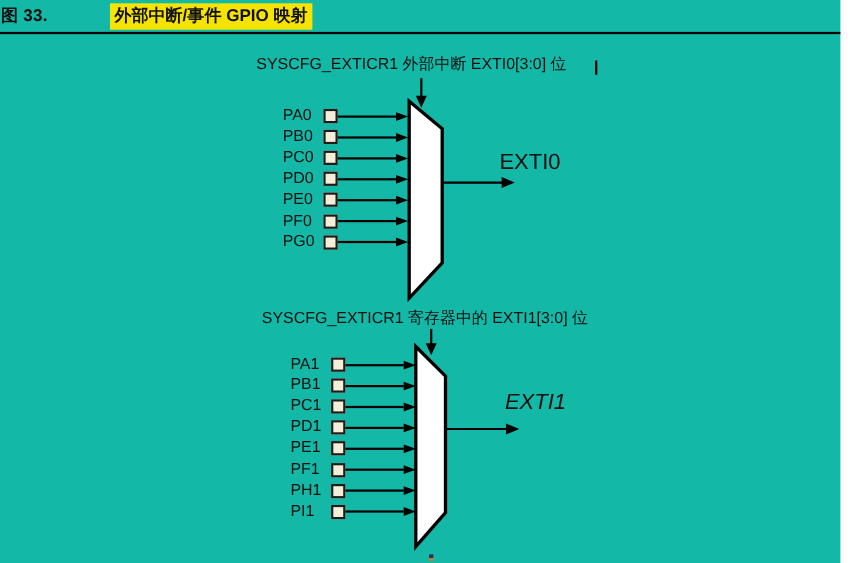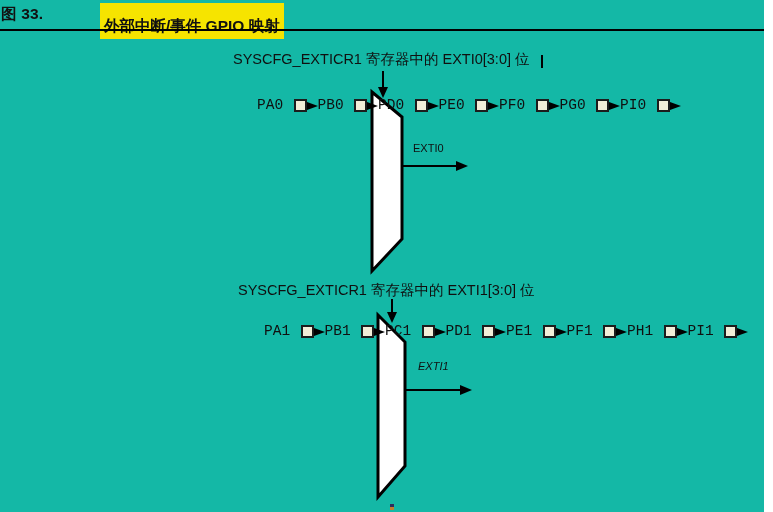--- a/index.html
+++ b/index.html
@@ -3,42 +3,42 @@
 <meta charset="utf-8">
 <style>
   html,body{margin:0;padding:0;background:#fff;}
   .page{position:relative;width:764px;height:512px;background:#14b8a6;overflow:hidden;
         font-family:"Liberation Sans","DejaVu Sans",sans-serif;color:#111;}
 
   
   .fig-label{position:absolute;left:1px;top:4px;font-size:15.5px;font-weight:bold;
              letter-spacing:.2px;white-space:nowrap;}
   .fig-title{position:absolute;left:100px;top:3px;font-size:15.5px;font-weight:bold;
-             padding:13px 4px 2px 4px;white-space:nowrap;}
+             padding:1px 4px 2px 4px;white-space:nowrap;}
   .header-rule{position:absolute;left:0;top:29px;width:773px;height:2px;background:#000;}
 
   
   .caption{position:absolute;font-size:14.5px;line-height:17px;white-space:nowrap;color:#101010;}
   .caption-1{left:233px;top:51px;}
   .caption-2{left:238px;top:282px;}
   .caret-artifact{position:absolute;left:541px;top:55px;width:2px;height:13px;background:#000;}
 
   
-  .rowset{position:absolute;display:flex;flex-direction:row;font-family:Liberation Mono, monospace;}
+  .rowset{position:absolute;display:flex;flex-direction:column;}
   .rowset-1{left:257px;top:96px;width:114px;}
   .rowset-2{left:264px;top:322px;width:114px;justify-content:space-between;}
   .row{display:flex;align-items:center;height:19.1px;}
   .pin{flex:0 0 36.5px;font-size:14.5px;line-height:15px;white-space:nowrap;color:#101010;}
   .box{flex:0 0 13px;height:13px;box-sizing:border-box;border:2px solid #1c1c1c;background:#f2eed8;}
   .wire{flex:1;height:2px;background:#000;}
   .ah{flex:0 0 auto;width:0;height:0;border-top:4.5px solid transparent;
       border-bottom:4.5px solid transparent;border-left:11px solid #000;}
 
   
-  .out-label{position:absolute;font-size:11px;line-height:16px;white-space:nowrap;color:#101010;}
+  .out-label{position:absolute;font-size:20px;line-height:16px;white-space:nowrap;color:#101010;margin-left:41px;}
   .out-label-1{left:413px;top:140px;}
   .out-label-2{left:418px;top:358px;font-style:italic;}
 
   
   .draw{position:absolute;left:0;top:0;}
   .mux-body{fill:#fff;stroke:#000;stroke-width:3;stroke-linejoin:miter;}
   .wireline{stroke:#000;stroke-width:2;}
   .head{fill:#000;stroke:none;}
 
   
@@ -66,33 +66,39 @@
 
     <polygon class="mux-body" points="378,315 405,342 405,466 378,497"></polygon>
 
     <line class="wireline" x1="392" y1="299" x2="392" y2="313"></line>
     <polygon class="head" points="392,323 387,312 397,312"></polygon>
 
     <line class="wireline" x1="406" y1="390" x2="461" y2="390"></line>
     <polygon class="head" points="472,390 460,385 460,395"></polygon>
   </svg>
 
-  <div class="caption caption-1">SYSCFG_EXTICR1 寄存器中的 EXTI0[3:0] 位</div>
+  <div class="caption caption-1">SYSCFG_EXTICR1 外部中断 EXTI0[3:0] 位</div>
   <div class="caret-artifact"></div>
   <div class="caption caption-2">SYSCFG_EXTICR1 寄存器中的 EXTI1[3:0] 位</div>
 
   <div class="rowset rowset-1">
     <div class="row">
       <span class="pin">PA0</span>
       <span class="box"></span>
       <span class="wire"></span>
       <span class="ah"></span>
     </div>
     <div class="row">
       <span class="pin">PB0</span>
+      <span class="box"></span>
+      <span class="wire"></span>
+      <span class="ah"></span>
+    </div>
+    <div class="row">
+      <span class="pin">PC0</span>
       <span class="box"></span>
       <span class="wire"></span>
       <span class="ah"></span>
     </div>
     <div class="row">
       <span class="pin">PD0</span>
       <span class="box"></span>
       <span class="wire"></span>
       <span class="ah"></span>
     </div>
@@ -103,26 +109,20 @@
       <span class="ah"></span>
     </div>
     <div class="row">
       <span class="pin">PF0</span>
       <span class="box"></span>
       <span class="wire"></span>
       <span class="ah"></span>
     </div>
     <div class="row">
       <span class="pin">PG0</span>
-      <span class="box"></span>
-      <span class="wire"></span>
-      <span class="ah"></span>
-    </div>
-    <div class="row">
-      <span class="pin">PI0</span>
       <span class="box"></span>
       <span class="wire"></span>
       <span class="ah"></span>
     </div>
   </div>
 
   <div class="rowset rowset-2">
     <div class="row">
       <span class="pin">PA1</span>
       <span class="box"></span>

